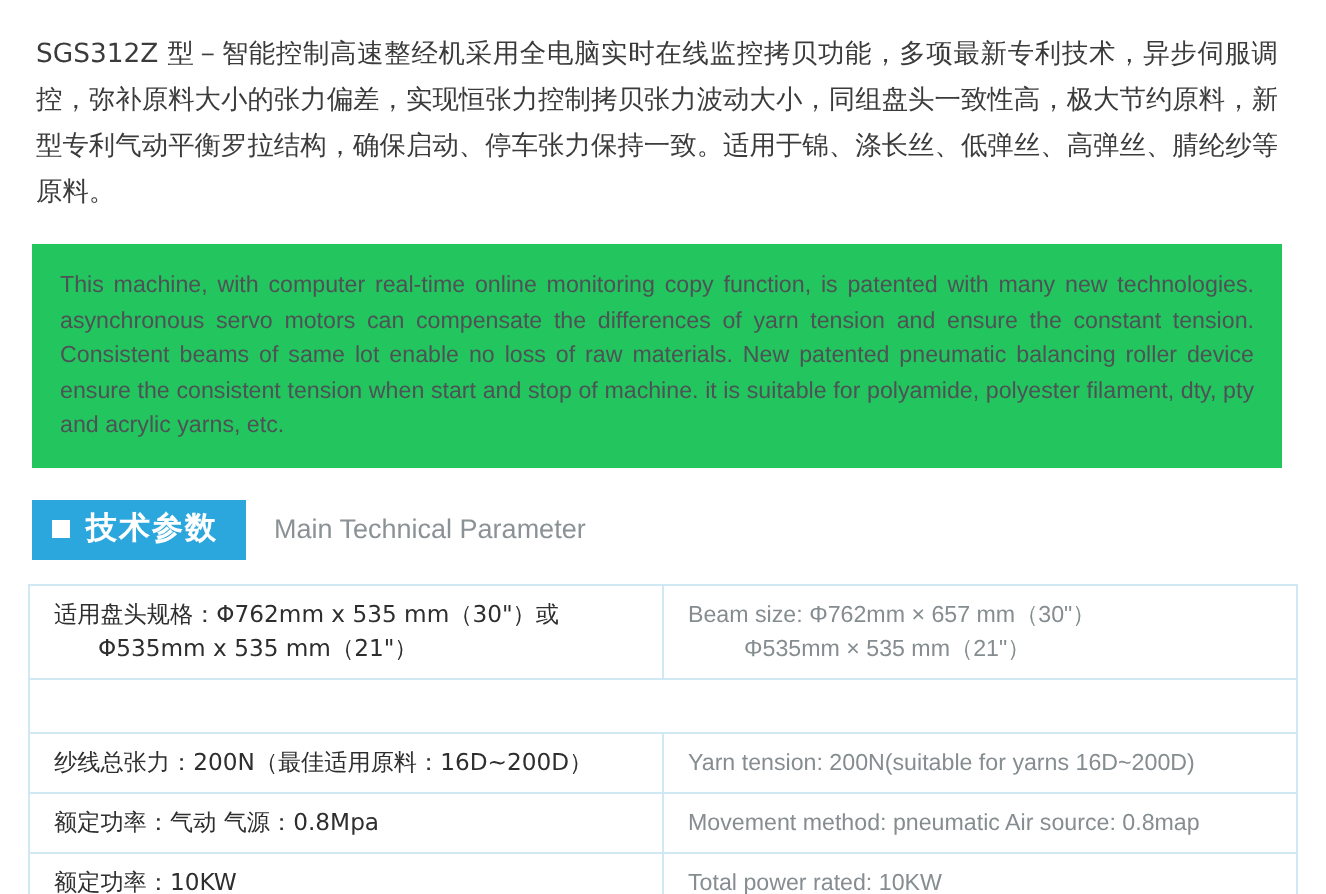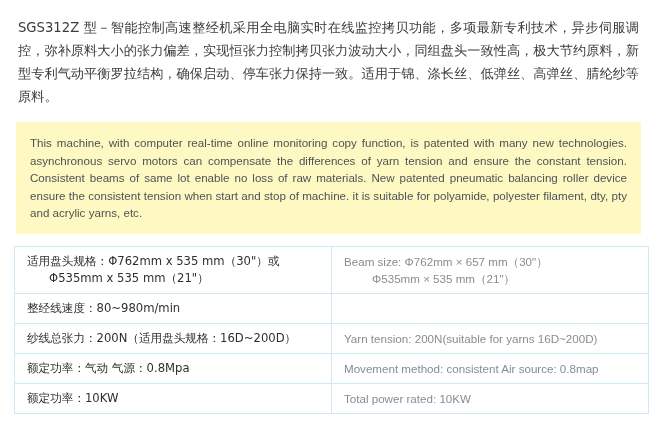--- a/index.html
+++ b/index.html
@@ -29,21 +29,21 @@
     font-size: 13.2px;
     line-height: 23px;
     color: #3b3b3b;
     text-align: justify;
     font-family: "DejaVu Sans", sans-serif;
   }
 
   
   .en-block {
     margin: 14px 16px 0 16px;
-    background: #fef9c3;
+    background: #22c55e;
     padding: 12px 14px 12px 14px;
   }
   .en-text {
     font-size: 11.6px;
     line-height: 17.5px;
     color: #4d5355;
     text-align: justify;
     font-family: "Liberation Sans", sans-serif;
   }
 
@@ -134,46 +134,52 @@
 <div class="page">
 
   <div class="cn-block">
     <div class="cn-text">SGS312Z 型－智能控制高速整经机采用全电脑实时在线监控拷贝功能，多项最新专利技术，异步伺服调控，弥补原料大小的张力偏差，实现恒张力控制拷贝张力波动大小，同组盘头一致性高，极大节约原料，新型专利气动平衡罗拉结构，确保启动、停车张力保持一致。适用于锦、涤长丝、低弹丝、高弹丝、腈纶纱等原料。</div>
   </div>
 
   <div class="en-block">
     <div class="en-text">This machine, with computer real-time online monitoring copy function, is patented with many new technologies. asynchronous servo motors can compensate the differences of yarn tension and ensure the constant tension. Consistent beams of same lot enable no loss of raw materials. New patented pneumatic balancing roller device ensure the consistent tension when start and stop of machine. it is suitable for polyamide, polyester filament, dty, pty and acrylic yarns, etc.</div>
   </div>
 
+  <div class="section-title">
+    <div class="title-cn-wrap">
+      <span class="title-square"></span>
+      <span class="title-cn">技术参数</span>
+    </div>
+    <div class="title-en">Main Technical Parameter</div>
+  </div>
 
   <div class="spec-table">
 
     <div class="spec-row row-tall">
       <div class="cell-cn">
         <span>适用盘头规格：Φ762mm x 535 mm（30"）或</span>
         <span class="cell-line2">Φ535mm x 535 mm（21"）</span>
       </div>
       <div class="cell-en">
         <span>Beam size: Φ762mm × 657 mm（30"）</span>
         <span class="cell-line2-en">Φ535mm × 535 mm（21"）</span>
       </div>
     </div>
 
     <div class="spec-row">
-      <div class="cell-cn">整经线速度：80~980m/min</div>
     </div>
 
     <div class="spec-row">
-      <div class="cell-cn">纱线总张力：200N（适用盘头规格：16D~200D）</div>
+      <div class="cell-cn">纱线总张力：200N（最佳适用原料：16D~200D）</div>
       <div class="cell-en">Yarn tension: 200N(suitable for yarns 16D~200D)</div>
     </div>
 
     <div class="spec-row">
       <div class="cell-cn">额定功率：气动   气源：0.8Mpa</div>
-      <div class="cell-en">Movement method: consistent    Air source: 0.8map</div>
+      <div class="cell-en">Movement method: pneumatic    Air source: 0.8map</div>
     </div>
 
     <div class="spec-row">
       <div class="cell-cn">额定功率：10KW</div>
       <div class="cell-en">Total power rated: 10KW</div>
     </div>
 
   </div>
 </div>
 

